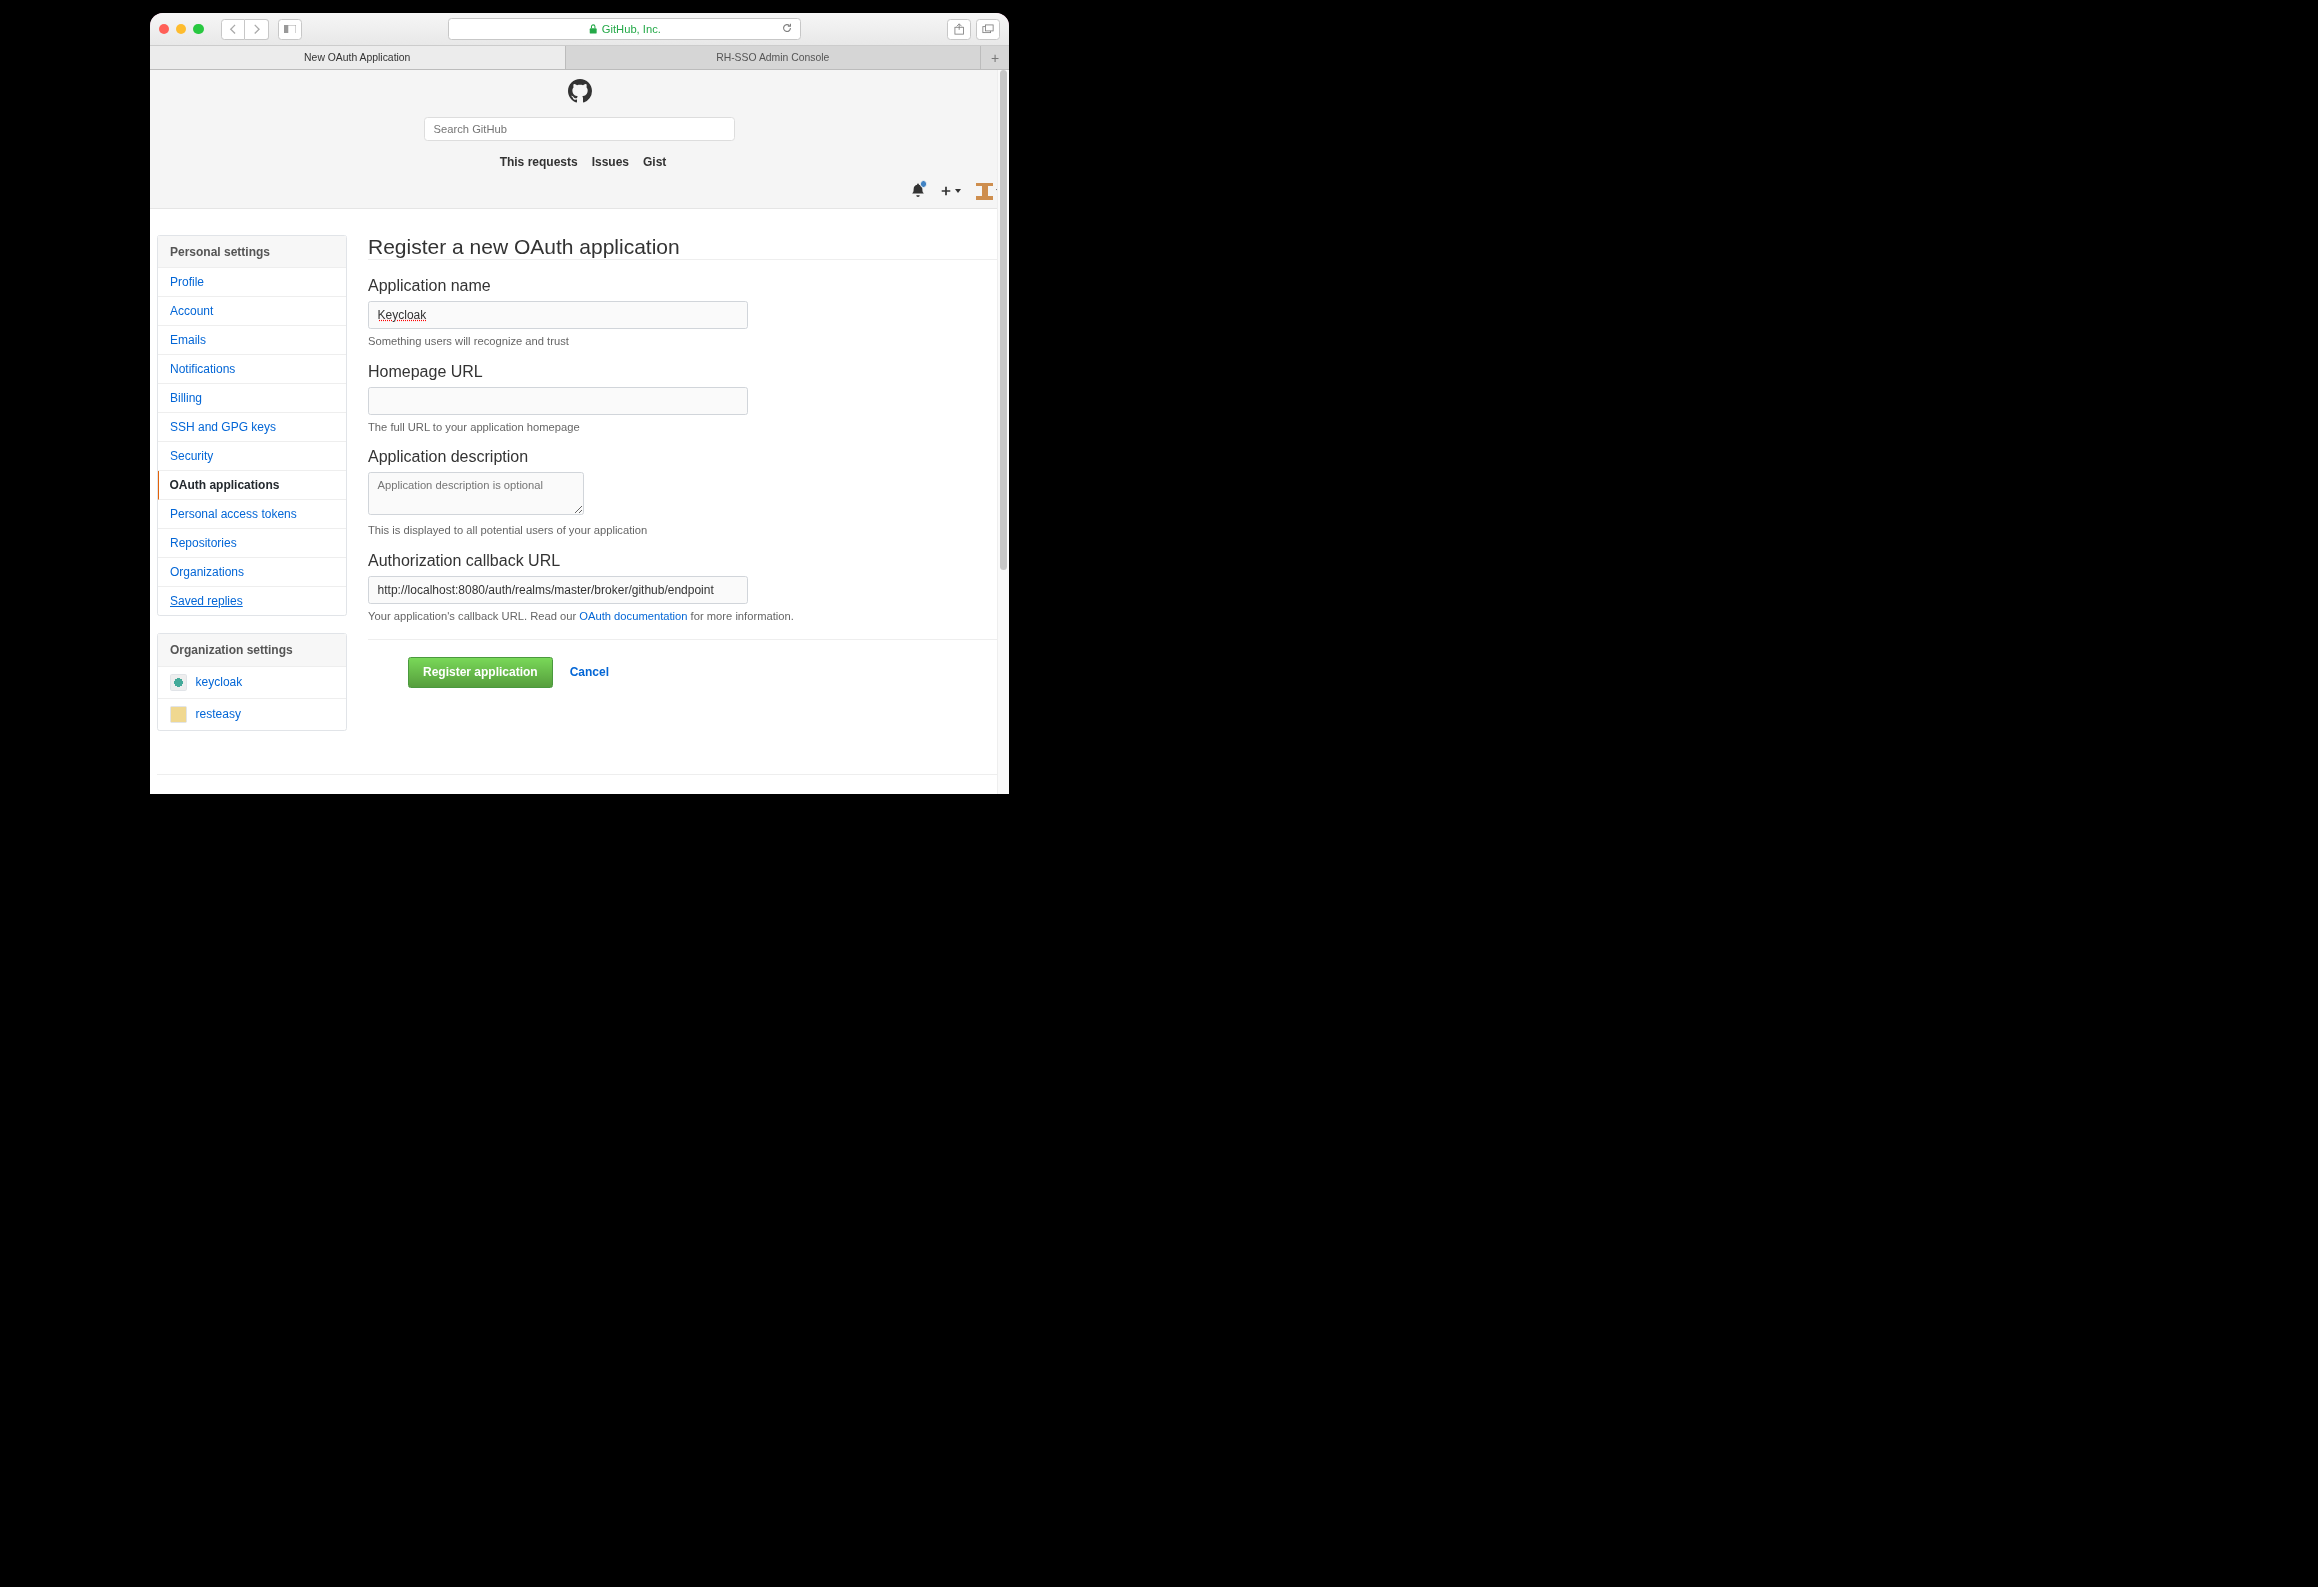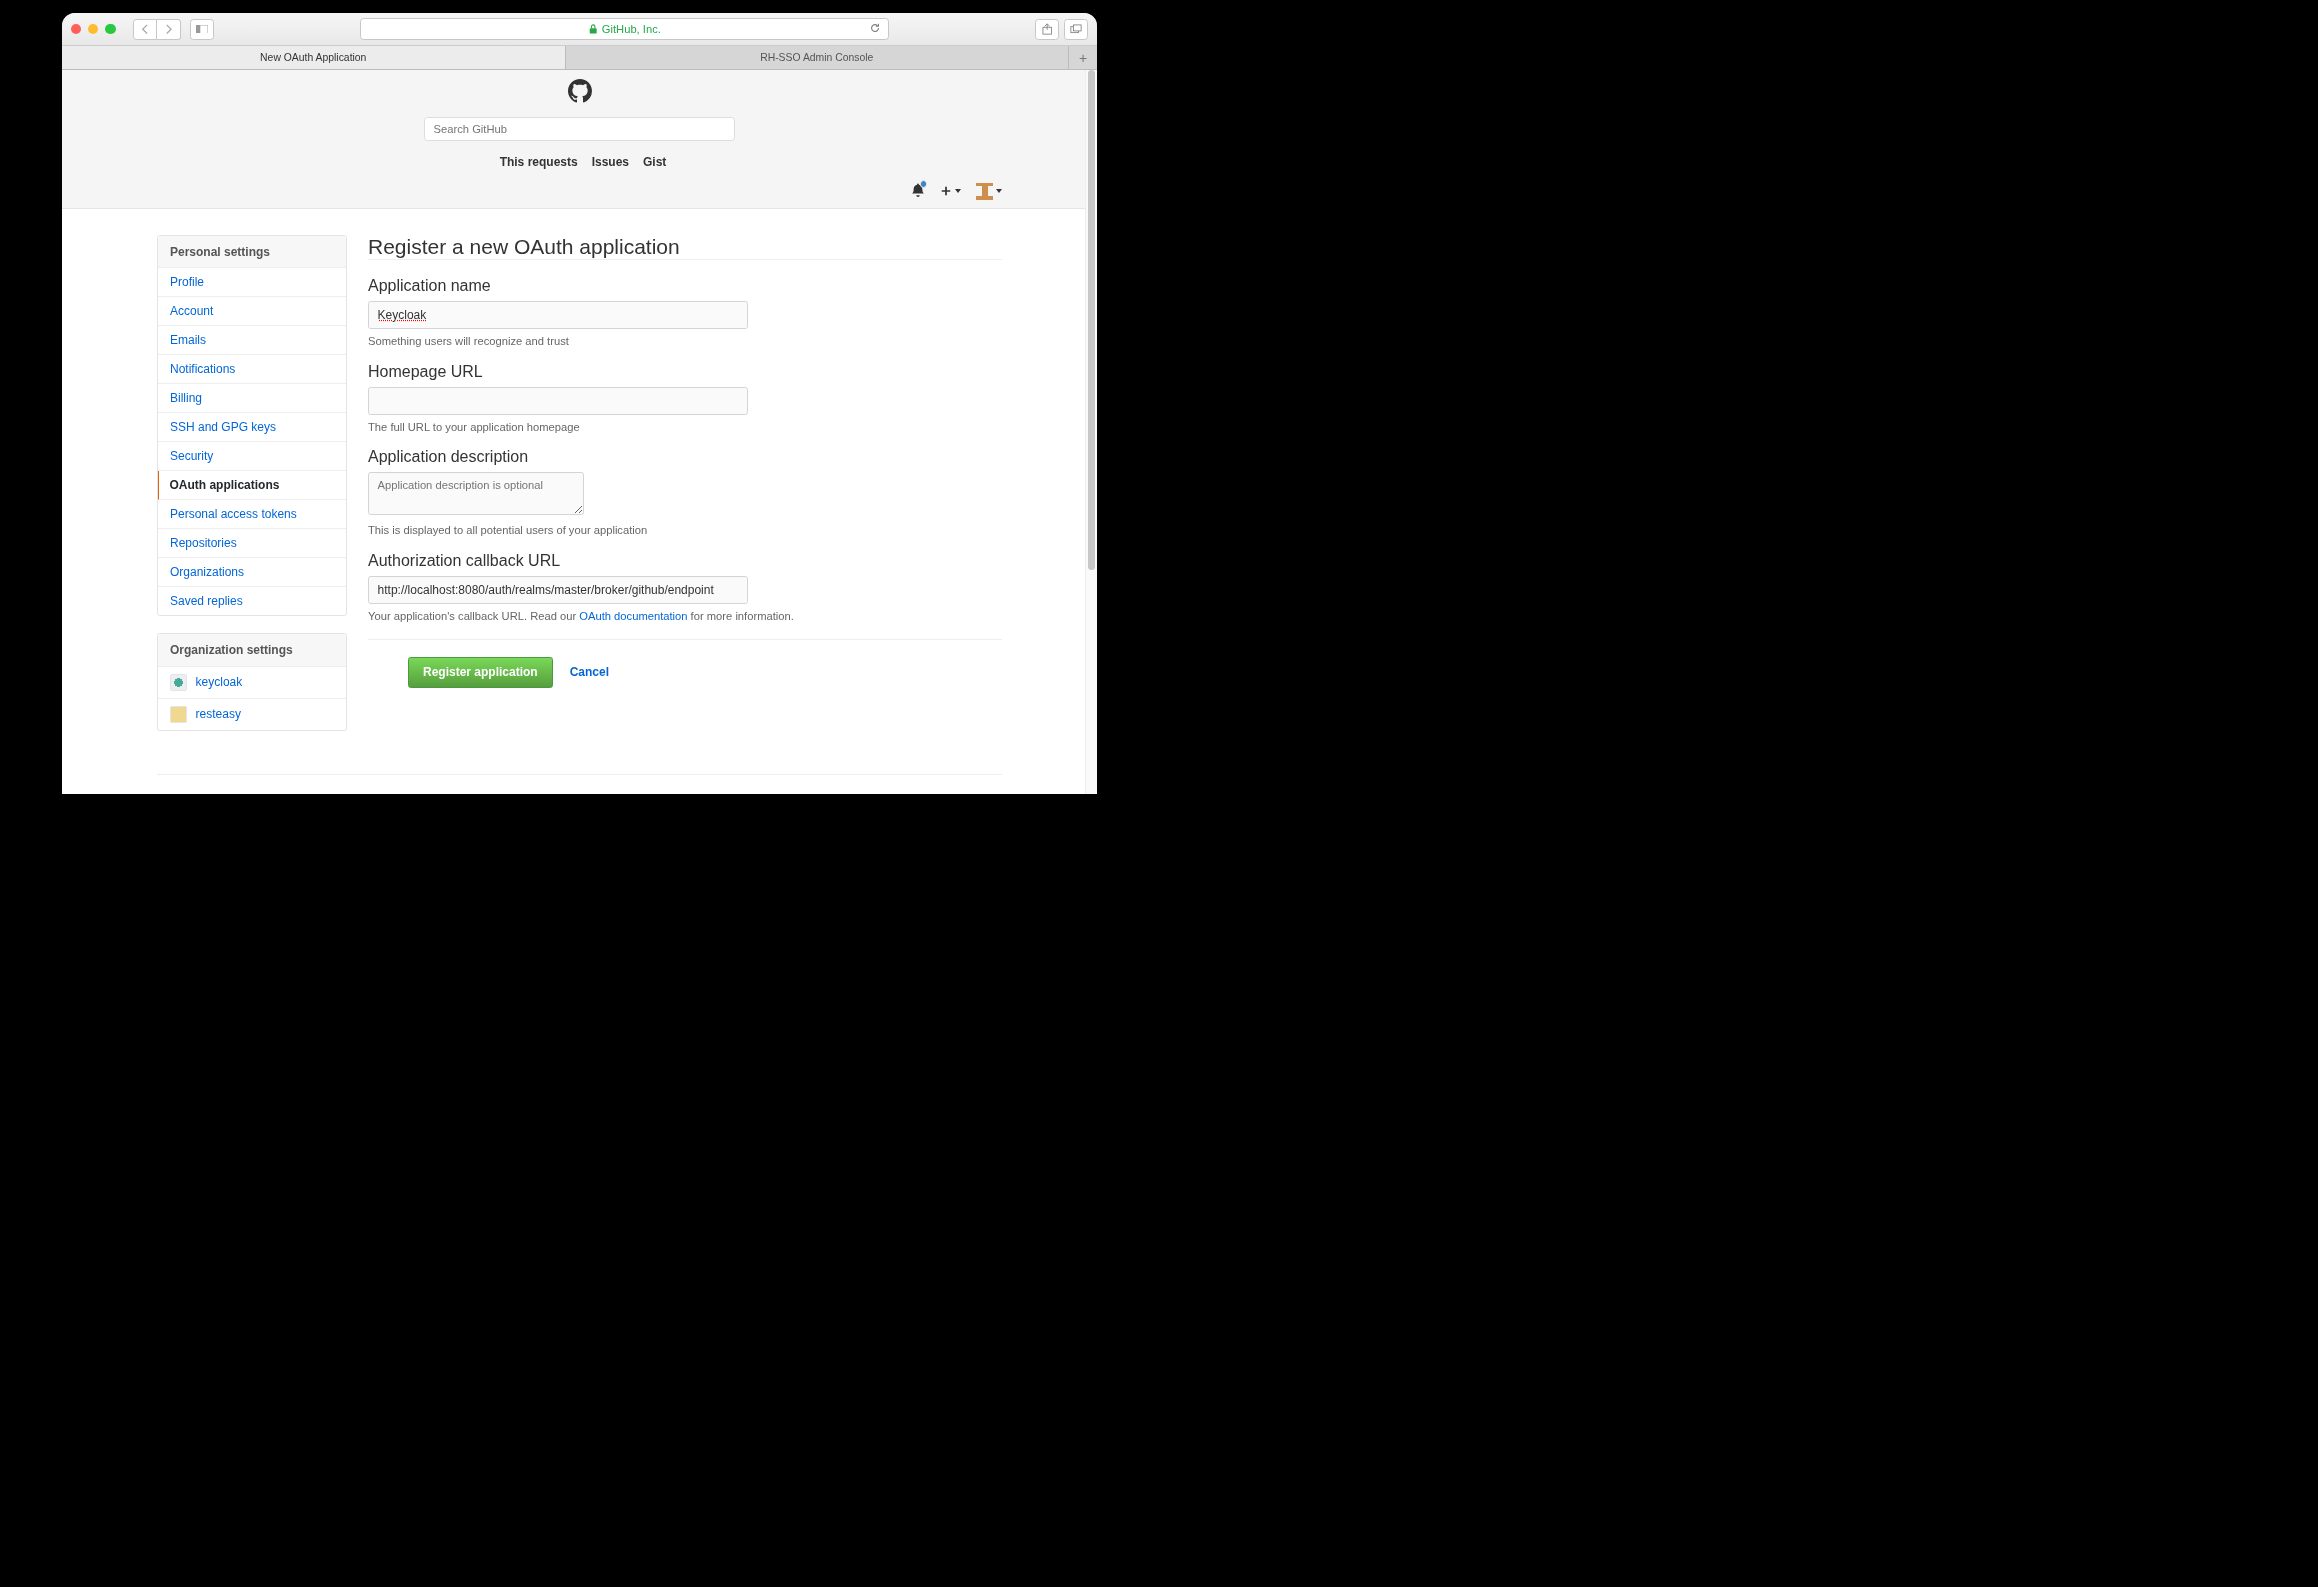--- a/index.html
+++ b/index.html
@@ -7,21 +7,21 @@
       font-family: -apple-system, BlinkMacSystemFont, "Segoe UI", Helvetica, Arial, sans-serif;
       background: #000;
       width: 1159px;
       height: 794px;
       display: flex;
       align-items: flex-start;
       justify-content: center;
       padding-top: 13px;
     }
     .window {
-      width: 1035px;
+      width: 859px;
       background: #f9a8d4;
       border-radius: 13px;
       overflow: hidden;
       box-shadow: 0 17px 52px rgba(0,0,0,0.5);
       position: relative;
     }
     .titlebar {
       height: 33px;
       background: linear-gradient(#f6f6f6, #e8e8e8);
       border-bottom: 0.9px solid #ccc;
@@ -109,21 +109,21 @@
       border: 0.9px solid #e1e4e8; border-radius: 2.6px; margin-bottom: 17px;
     }
     .menu-header {
       padding: 8.6px 12px; font-size: 12px; font-weight: 600; color: #555;
       background: #f7f7f7; border-bottom: 0.9px solid #eee;
     }
     .menu-item {
       display: block; padding: 7px 12px; font-size: 12px; color: #0366d6;
       text-decoration: none; border-bottom: 0.9px solid #eee; cursor: pointer;
     }
-    .menu-item:last-child { border-bottom: none; }
+    .menu-item:last-child { border-bottom: none; text-decoration: underline; }
     .menu-item.active {
       color: #24292e; font-weight: 600; border-left: 1.7px solid #e36209;
       padding-left: 10.4px; cursor: default;
     }
     .org-item {
       display: flex; align-items: center; gap: 8.6px; padding: 7px 12px;
       font-size: 12px; color: #0366d6; border-bottom: 0.9px solid #eee; cursor: pointer;
     }
     .org-item:last-child { border-bottom: none; }
     .org-avatar {

